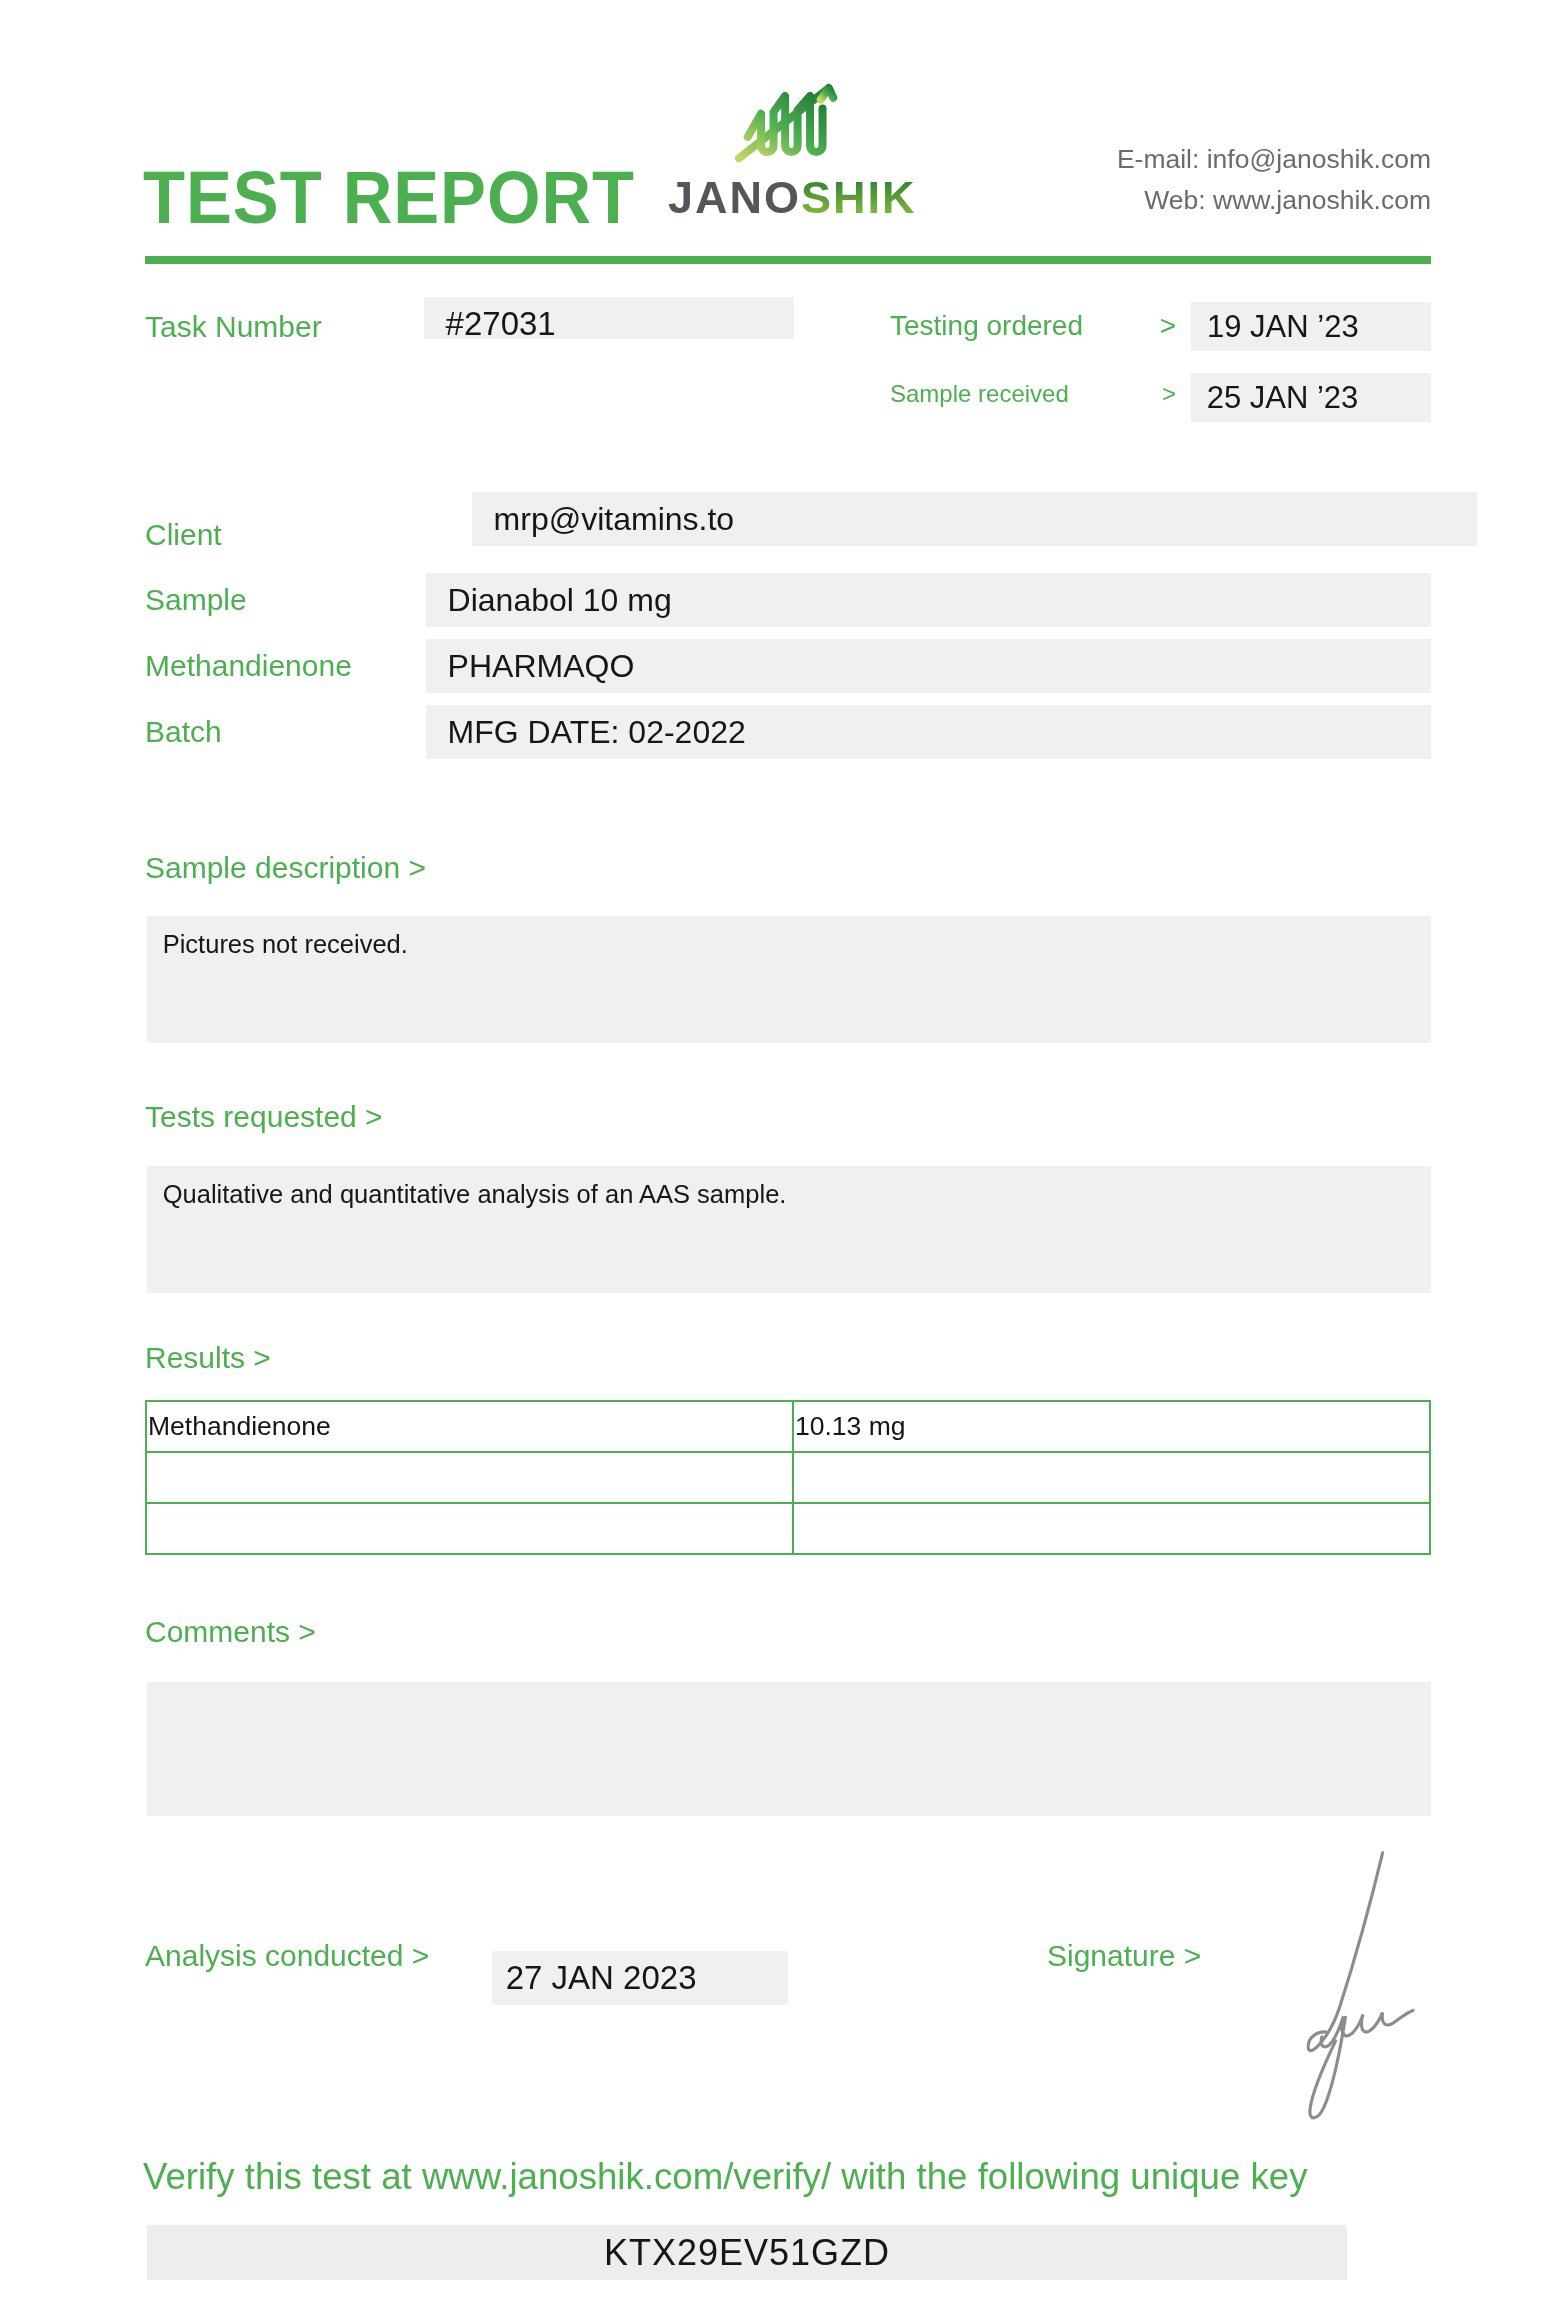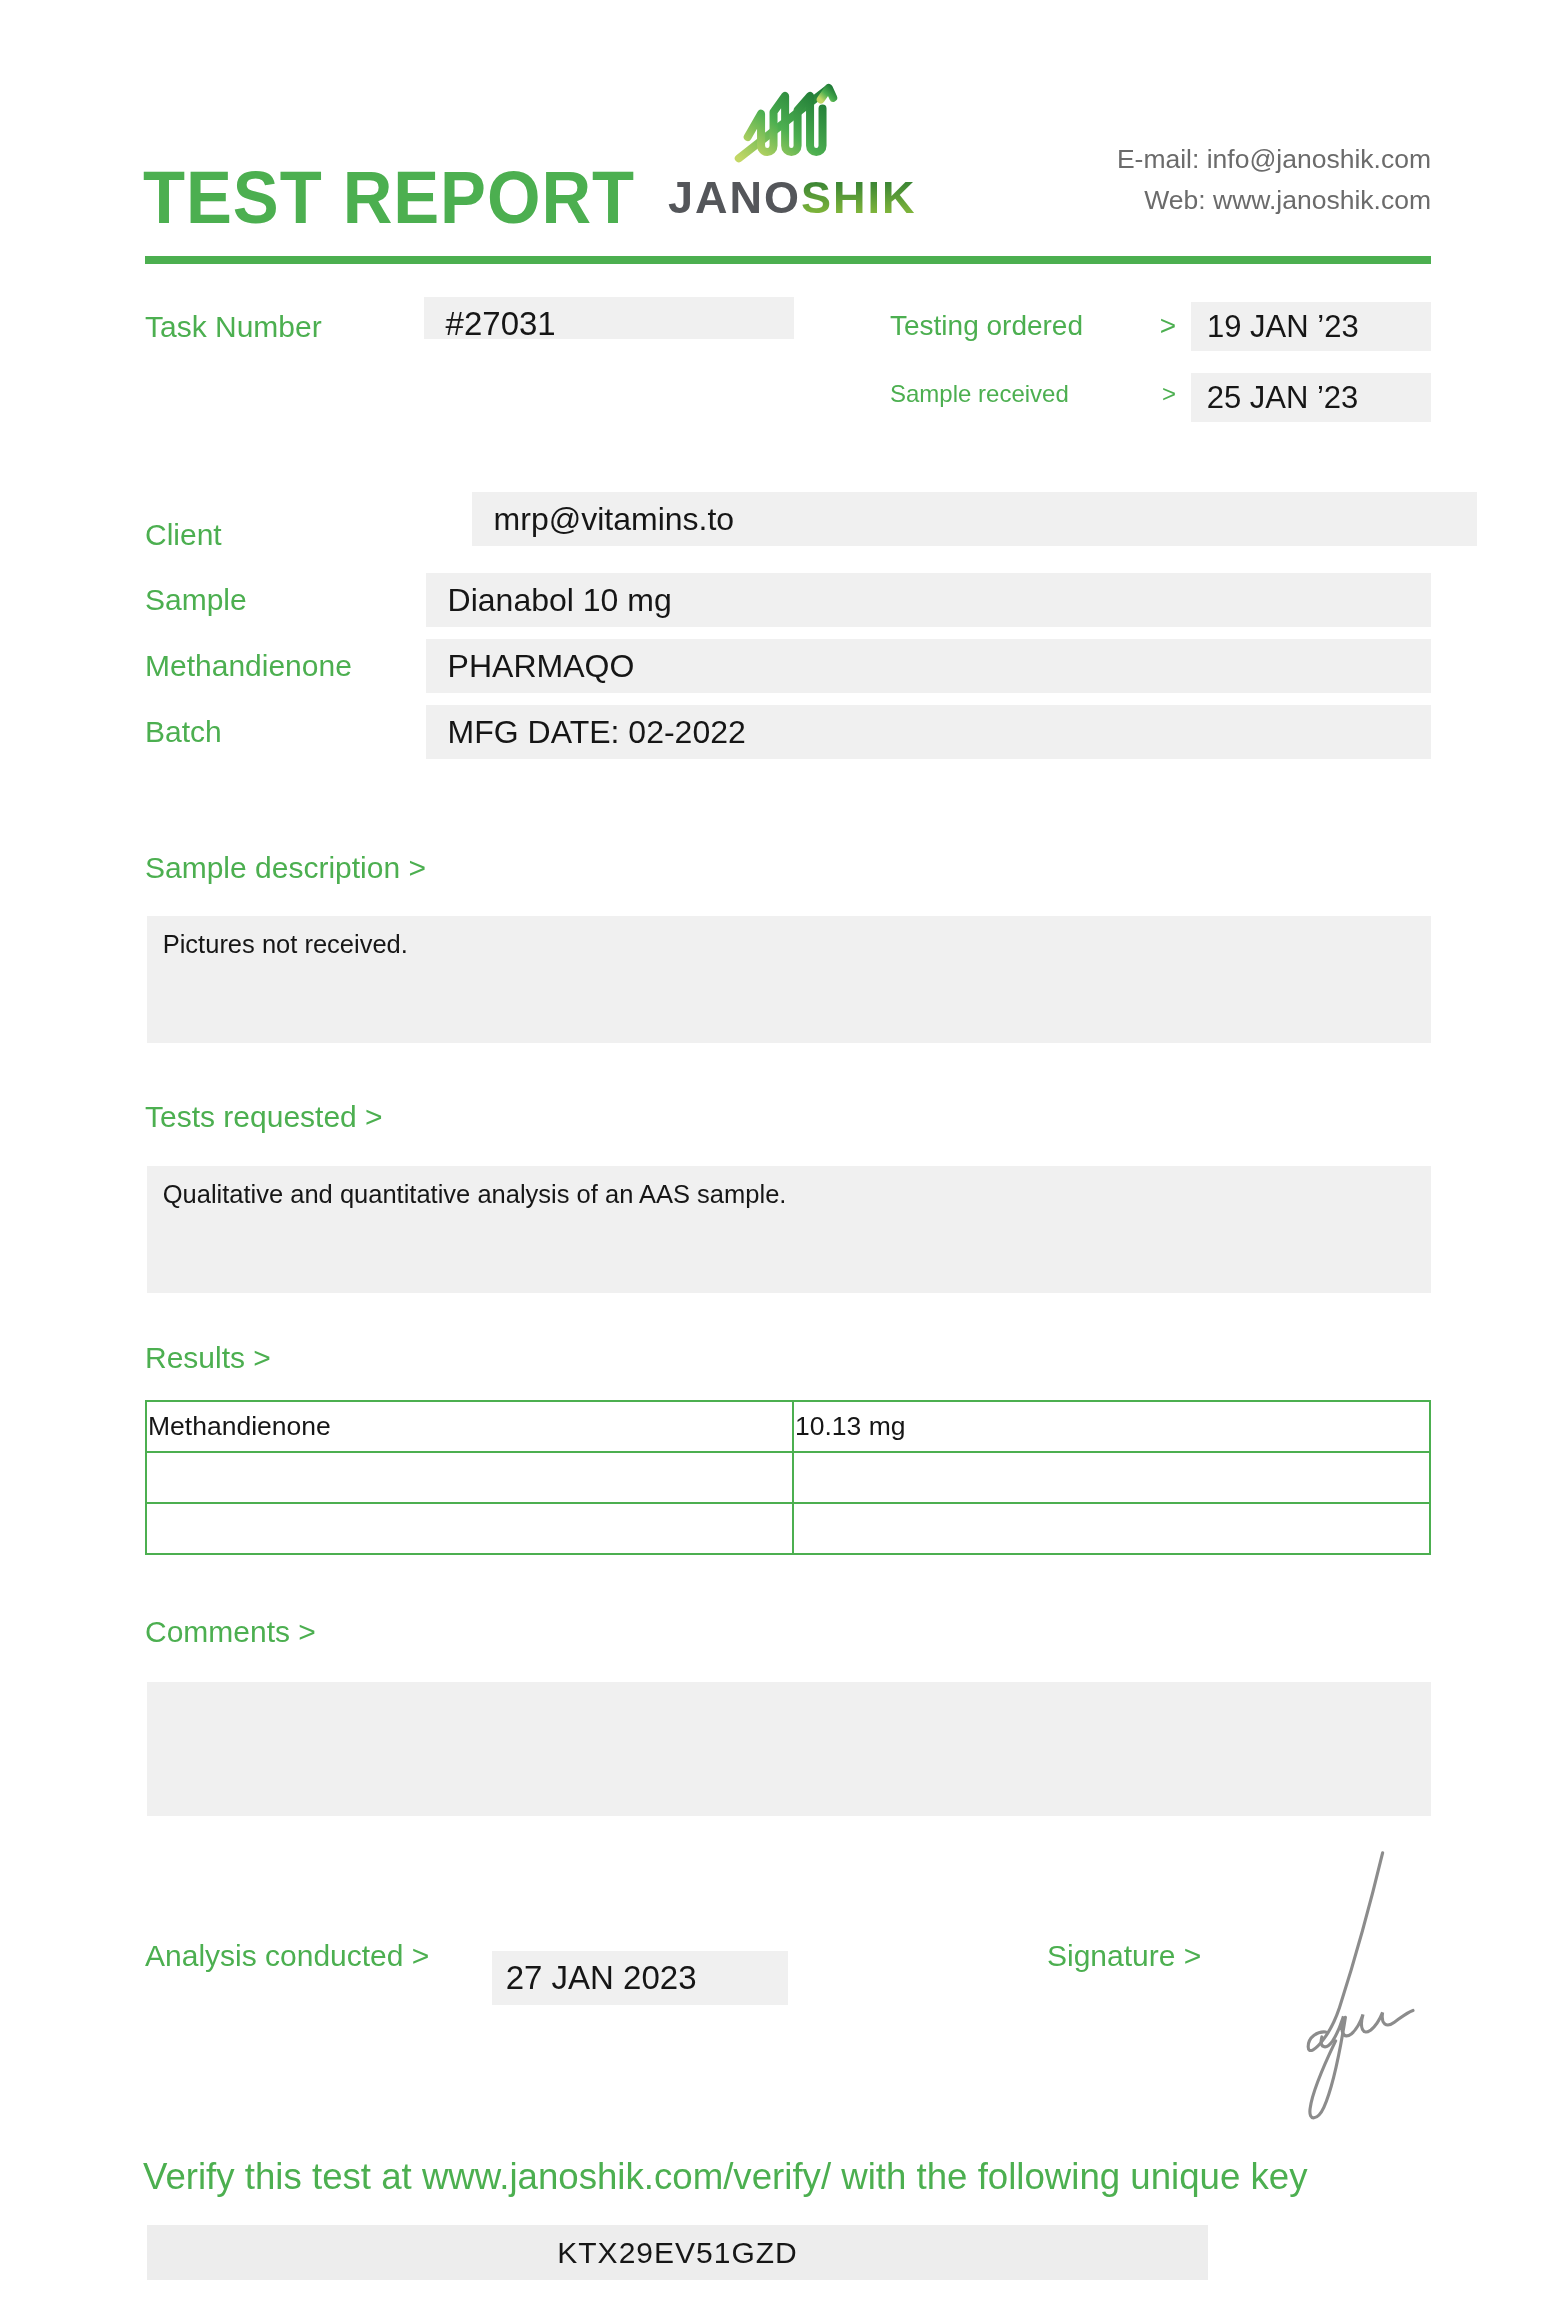--- a/index.html
+++ b/index.html
@@ -60,22 +60,22 @@
                     padding-left:1px;vertical-align:middle;background:#ffffff;color:var(--text,#161616);}
   .results-table td.c1{width:647px;}
 
   
   .analysis-label{left:145px;top:1939px;}
   .analysis-box{left:492px;top:1927px;width:296px;height:54px;line-height:54px;padding-left:13.7px;font-size:33px;margin-top:24px;}
   .signature-label{left:1047px;top:1939px;}
   .signature-svg{left:1257px;top:1843px;}
   .verify-line{left:143px;top:2156px;width:1299px;font-size:37px;color:var(--green,#4caf50);
                white-space:nowrap;transform:scaleX(0.99);transform-origin:left top;}
-  .key-box{left:147px;top:2225px;width:1061px;height:55px;line-height:55px;text-align:center;
-           font-size:30px;background:var(--key-box,#ededed);letter-spacing:1px;}
+  .key-box{left:147px;top:2225px;width:1200px;height:55px;line-height:55px;text-align:center;
+           font-size:36px;background:var(--key-box,#ededed);letter-spacing:1px;}
 </style>
 </head>
 <body>
 
 <div class="page">
 
   <div class="abs title">TEST REPORT</div>
 
   <div class="abs logo-block">
     <svg class="logo-icon" width="116" height="98" viewBox="0 0 130 110" fill="none" xmlns="http://www.w3.org/2000/svg">

